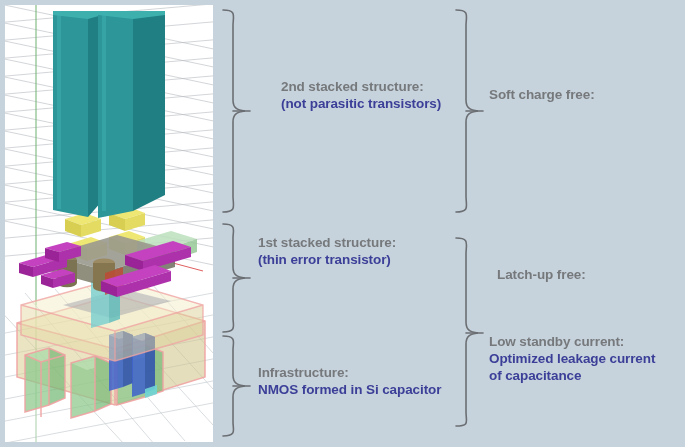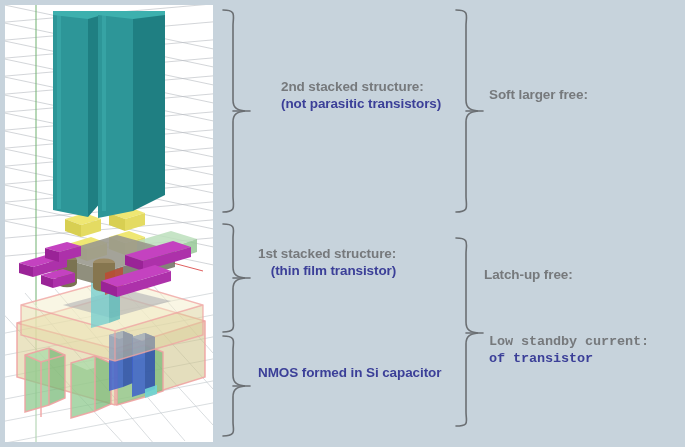--- a/index.html
+++ b/index.html
@@ -283,56 +283,58 @@
     <div class="ln">(not parasitic transistors)</div>
   </div>
 
   <div class="bracket" style="left:219px;top:222px;">
     <svg width="34" height="112" viewBox="0 0 34 112">
       <path d="M24 2 C10 2 14 8 14 16 L14 45 C14 53 10 55 2 56 C10 57 14 59 14 67 L14 96 C14 104 10 110 24 110" fill="none" stroke="#6b6f73" stroke-width="1.6" stroke-linecap="round" transform="scale(-1,1) translate(-28,0)"></path>
       <path d="M14 56 L31 56" fill="none" stroke="#6b6f73" stroke-width="1.6" stroke-linecap="round"></path>
     </svg>
   </div>
 
-  <div class="block" style="left:258px;top:245px;text-align:right;">
+  <div class="block" style="left:258px;top:234px;">
     <div class="hd">1st stacked structure:</div>
-    <div class="ln">(thin film transistor)</div>
+    <div class="ln">(thin error transistor)</div>
   </div>
 
   <div class="bracket" style="left:219px;top:334px;">
     <svg width="34" height="104" viewBox="0 0 34 104">
       <path d="M24 2 C10 2 14 8 14 16 L14 41 C14 49 10 51 2 52 C10 53 14 55 14 63 L14 88 C14 96 10 102 24 102" fill="none" stroke="#6b6f73" stroke-width="1.6" stroke-linecap="round" transform="scale(-1,1) translate(-28,0)"></path>
       <path d="M14 52 L31 52" fill="none" stroke="#6b6f73" stroke-width="1.6" stroke-linecap="round"></path>
     </svg>
   </div>
 
   <div class="block" style="left:258px;top:364px;">
+    <div class="hd">Infrastructure:</div>
     <div class="ln">NMOS formed in Si capacitor</div>
   </div>
 
   <div class="bracket" style="left:452px;top:8px;">
     <svg width="34" height="205" viewBox="0 0 34 205">
       <path d="M24 2 C10 2 14 8 14 18 L14 92 C14 100 10 102 2 103 C10 104 14 106 14 114 L14 188 C14 198 10 204 24 204" fill="none" stroke="#6b6f73" stroke-width="1.6" stroke-linecap="round" transform="scale(-1,1) translate(-28,0)"></path>
       <path d="M14 103 L31 103" fill="none" stroke="#6b6f73" stroke-width="1.6" stroke-linecap="round"></path>
     </svg>
   </div>
 
   <div class="block" style="left:489px;top:86px;">
-    <div class="hd">Soft larger free:</div>
+    <div class="hd">Soft charge free:</div>
   </div>
 
   <div class="bracket" style="left:452px;top:236px;">
     <svg width="34" height="192" viewBox="0 0 34 192">
       <path d="M24 2 C10 2 14 8 14 18 L14 86 C14 94 10 96 2 97 C10 98 14 100 14 108 L14 176 C14 186 10 190 24 190" fill="none" stroke="#6b6f73" stroke-width="1.6" stroke-linecap="round" transform="scale(-1,1) translate(-28,0)"></path>
       <path d="M14 97 L31 97" fill="none" stroke="#6b6f73" stroke-width="1.6" stroke-linecap="round"></path>
     </svg>
   </div>
 
-  <div class="block" style="left:484px;top:266px;">
+  <div class="block" style="left:497px;top:266px;">
     <div class="hd">Latch-up free:</div>
   </div>
 
-  <div class="block" style="left:489px;top:333px;font-family:Liberation Mono, monospace;">
+  <div class="block" style="left:489px;top:333px;">
     <div class="hd">Low standby current:</div>
-    <div class="ln">of transistor</div>
+    <div class="ln">Optimized leakage current</div>
+    <div class="ln">of capacitance</div>
   </div>
 
 </div>
 
 </body></html>

